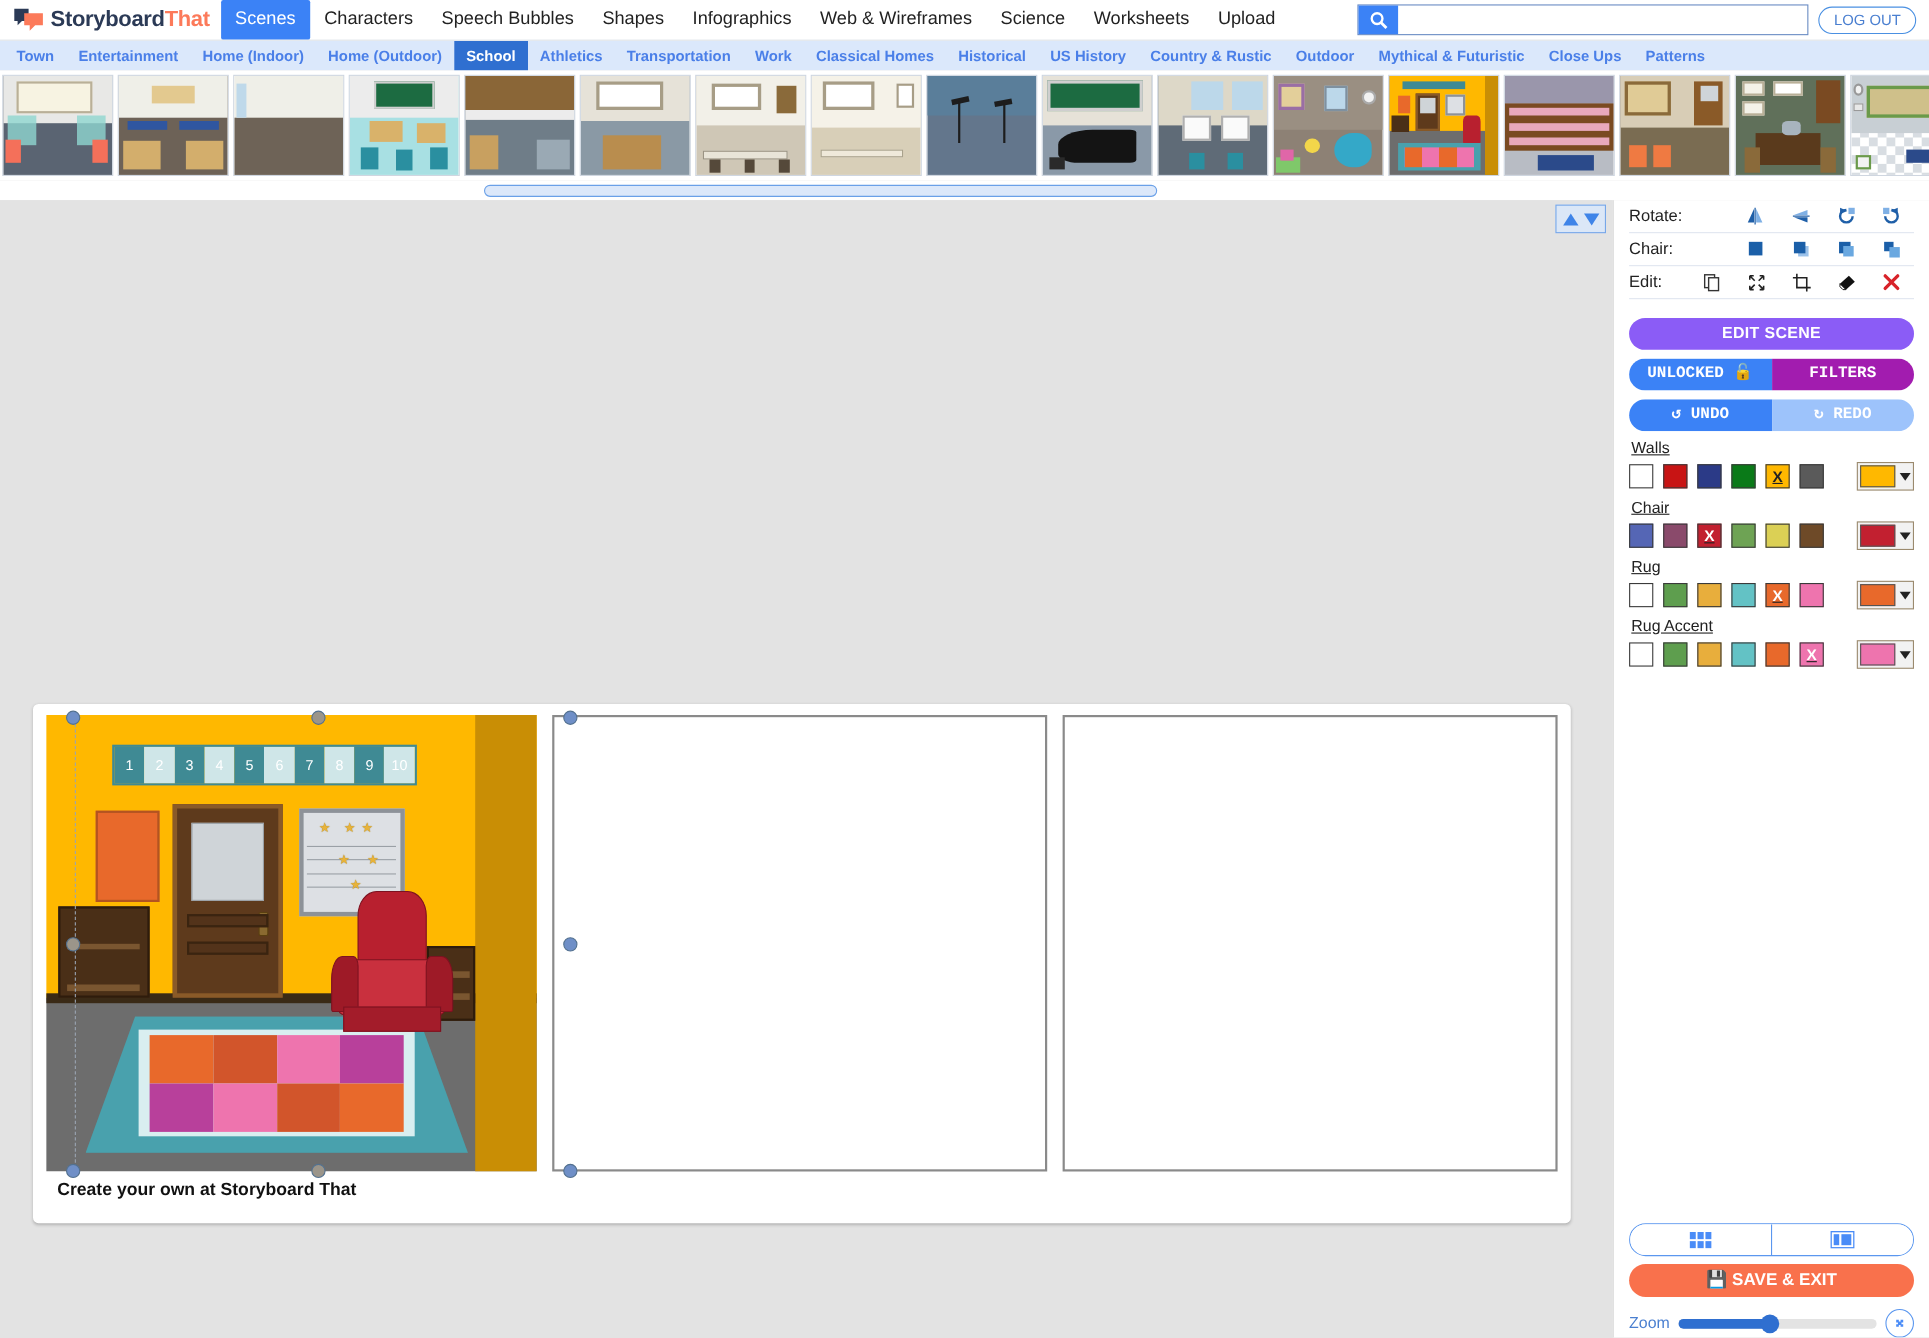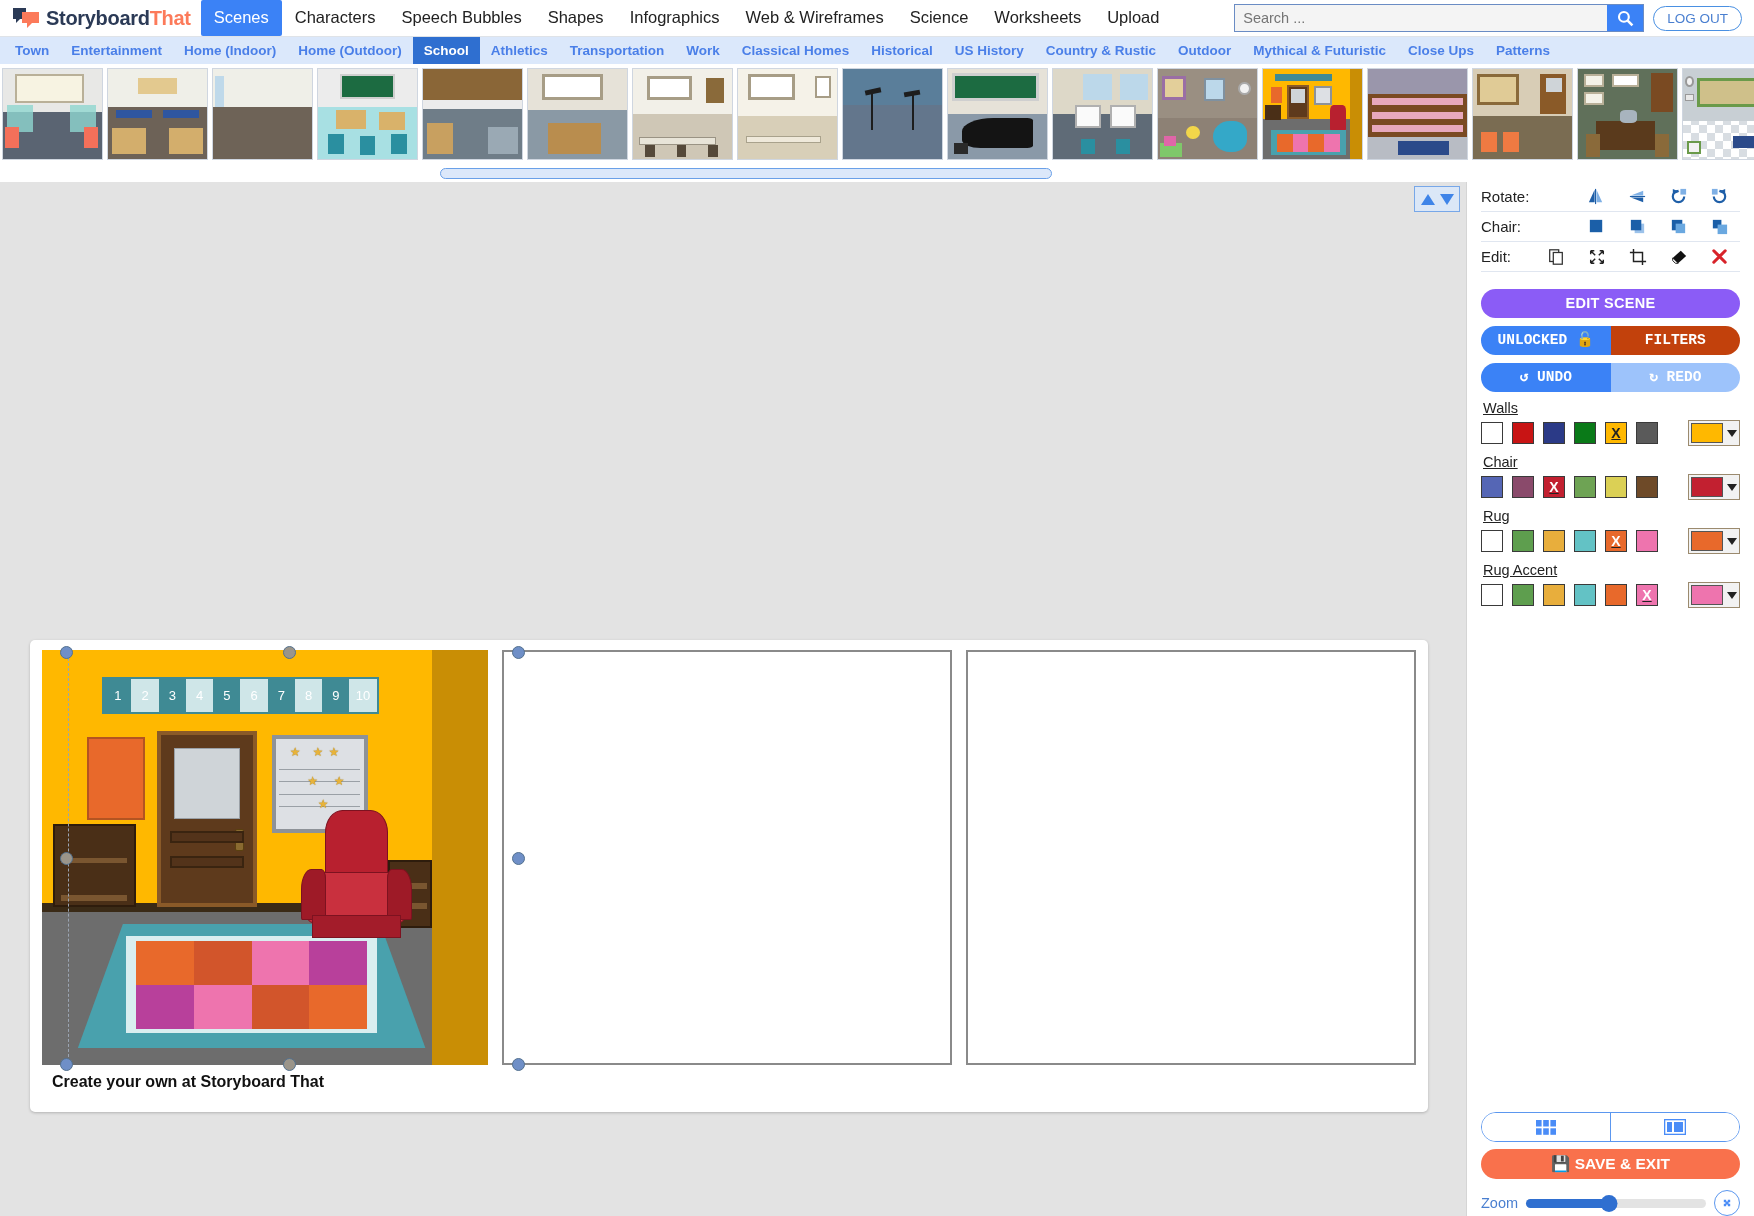--- a/index.html
+++ b/index.html
@@ -113,21 +113,21 @@
     border-radius:16px; color:#fff; font-weight:bold; text-align:center;
     cursor:pointer; user-select:none; letter-spacing:.3px;
   }
   #editscene { background:#8b5cf6; height:29px; line-height:29px; font-size:14.5px; margin-top:17px;}
   .splitbtn { display:flex; margin-top:8px; border-radius:16px; overflow:hidden;font-family:Liberation Mono, monospace; }
   .splitbtn > div {
     flex:1; height:29px; line-height:29px; text-align:center; color:#fff;
     font-weight:bold; font-size:14.5px; cursor:pointer;
   }
   .b-dark { background:#3b82f6; }
-  .b-mid  { background:#c2410c; }
+  .b-mid  { background:#a21caf; }
   .b-light{ background:#9dc3fb; }
 
   .swgroup { margin-top:8px;text-decoration:underline; }
   .swlabel { font-size:14.5px; margin:8px 0 4px 2px; color:#222;}
   .swrow { display:flex; align-items:center; gap:9px; }
   .sw { width:22px;height:22px; border:1px solid #3a3a3a; cursor:pointer;
         display:flex;align-items:center;justify-content:center;
         font-size:14px; font-weight:bold; color:#fff; font-family:"Liberation Sans",sans-serif;}
   .sw.x-dark { color:#222; }
   .curwrap {
@@ -228,21 +228,20 @@
       <div class="navtab">Speech Bubbles</div>
       <div class="navtab">Shapes</div>
       <div class="navtab">Infographics</div>
       <div class="navtab">Web &amp; Wireframes</div>
       <div class="navtab">Science</div>
       <div class="navtab">Worksheets</div>
       <div class="navtab">Upload</div>
     </div>
   <div id="searchwrap">
     <div id="searchbox">
-      <input type="text" placeholder="Search ..." style="">
       <div id="searchbtn">
         <svg width="17" height="17" viewBox="0 0 16 16">
           <circle cx="6.5" cy="6.5" r="4.6" fill="none" stroke="#fff" stroke-width="2"></circle>
           <line x1="10" y1="10" x2="14.5" y2="14.5" stroke="#fff" stroke-width="2.4"></line>
         </svg>
       </div>
     </div>
     <div id="logout">LOG OUT</div>
   </div>
 </div>

